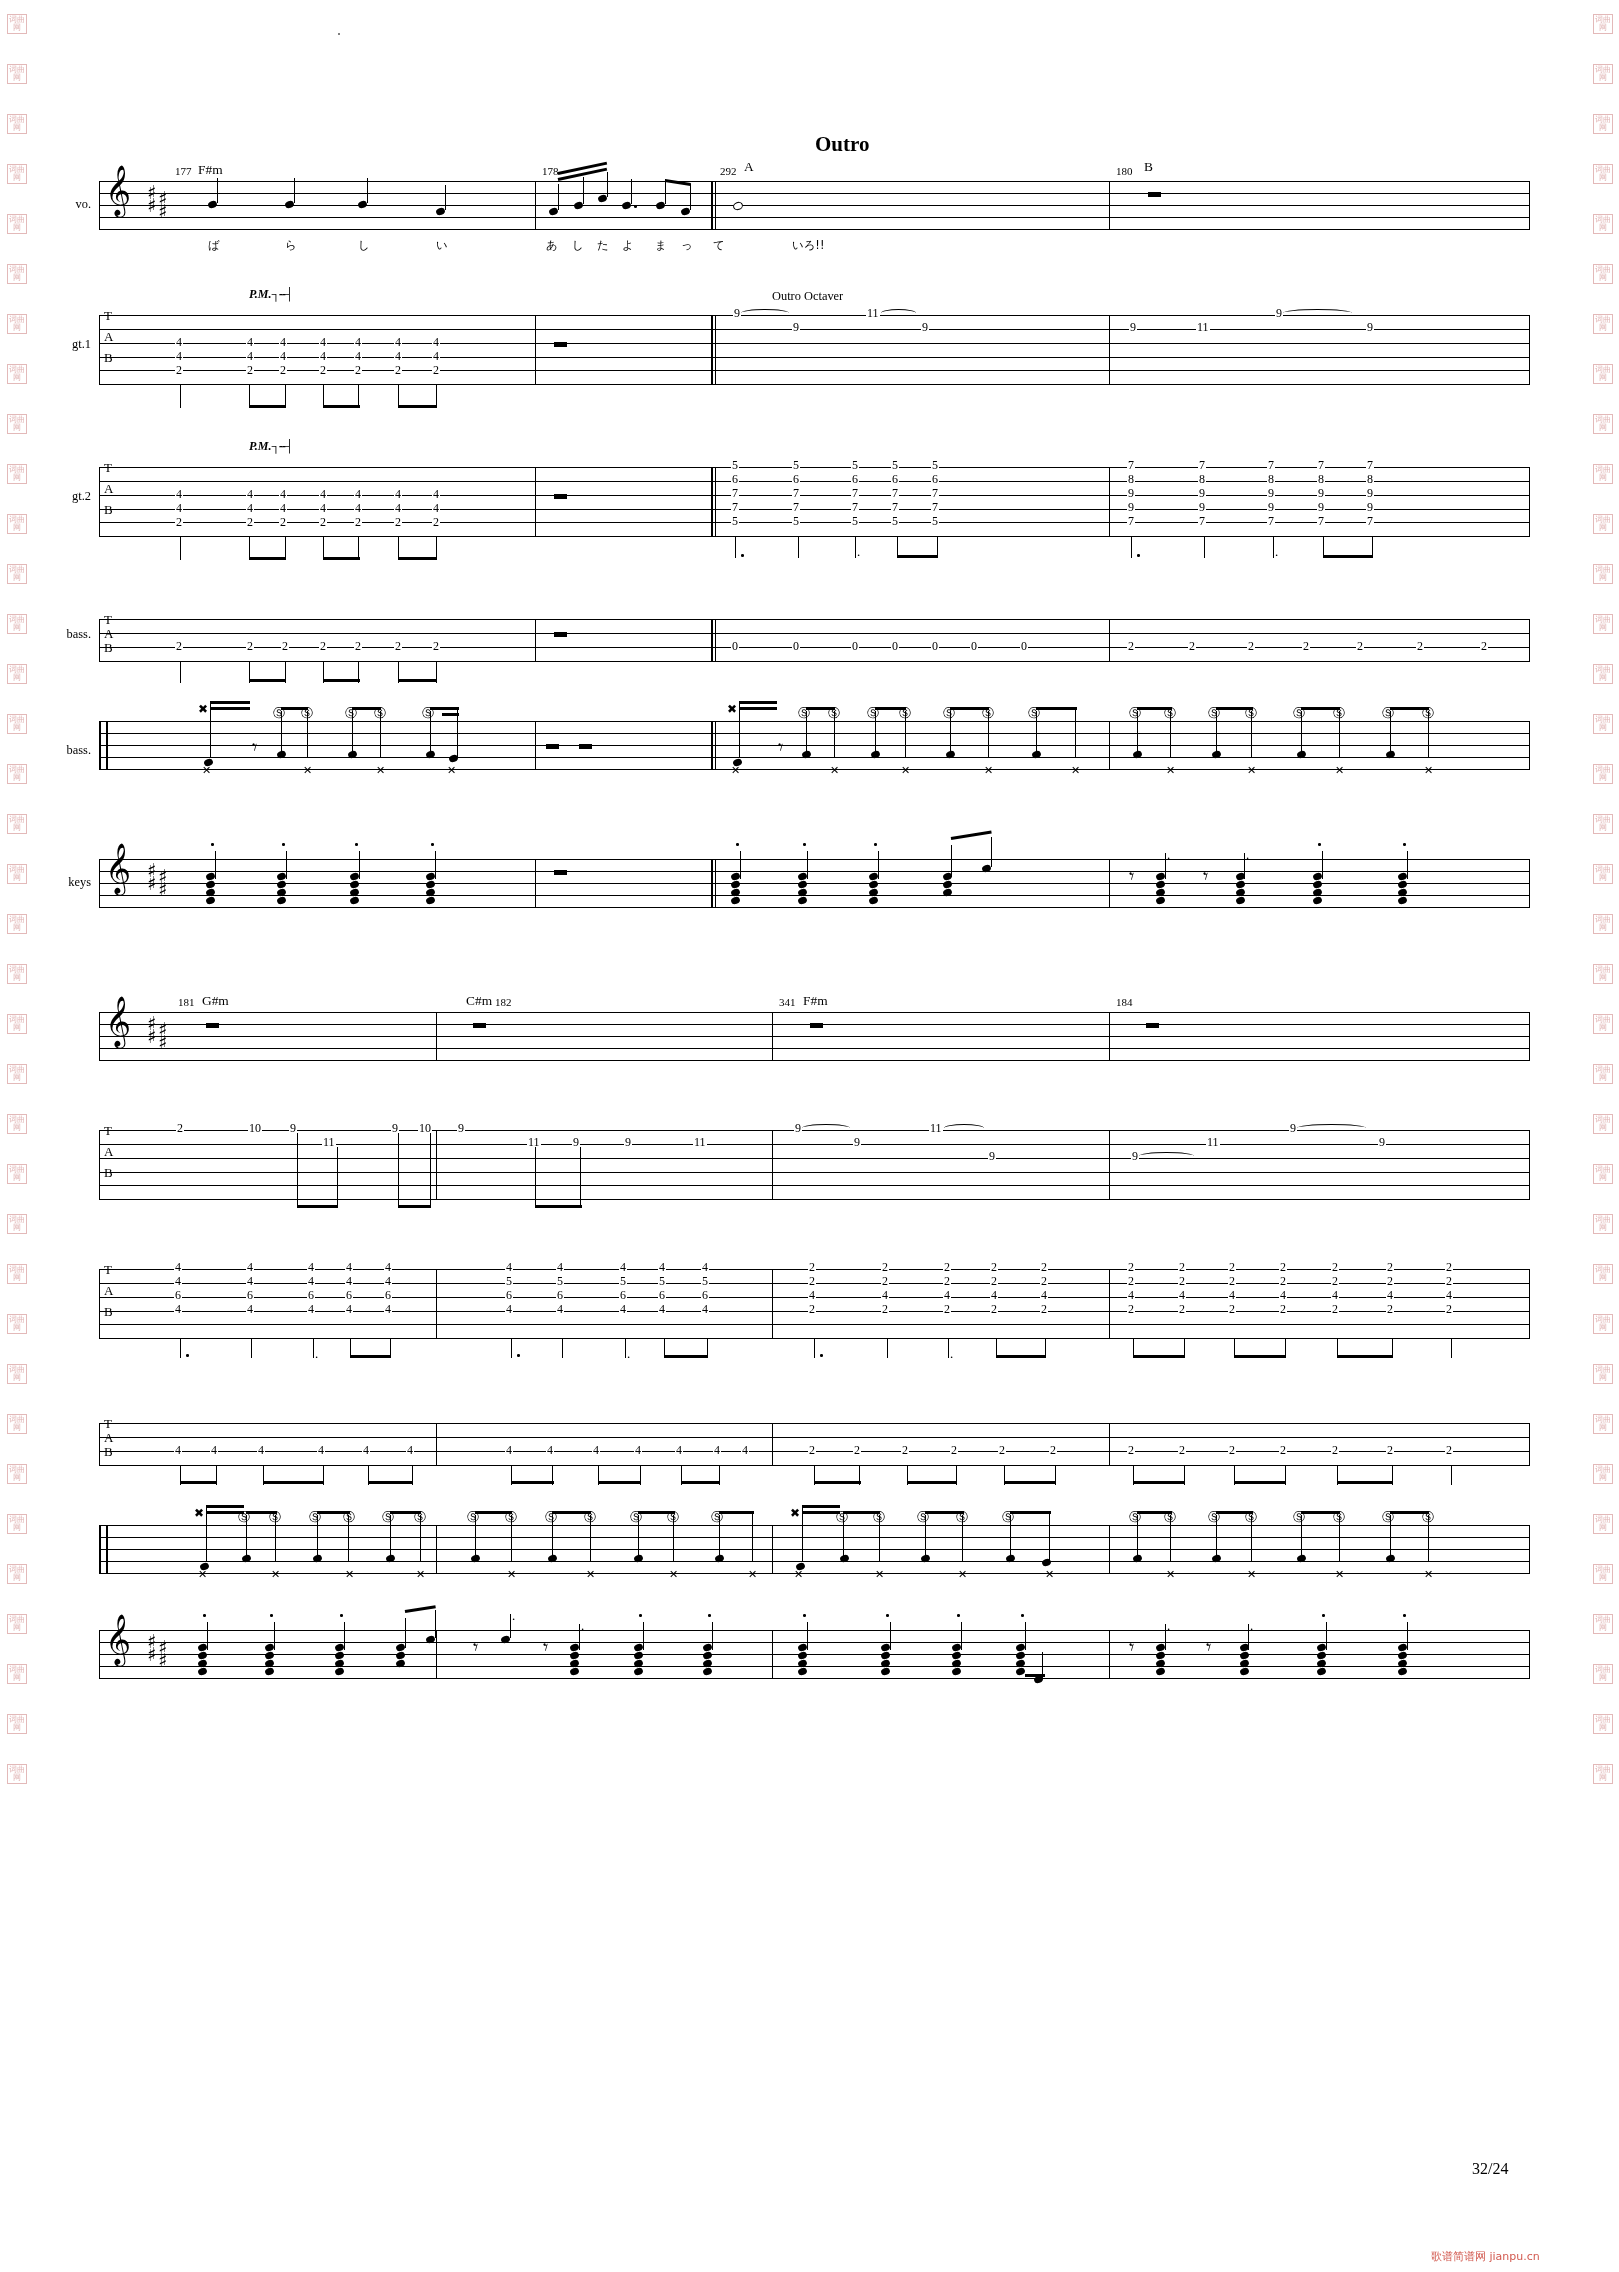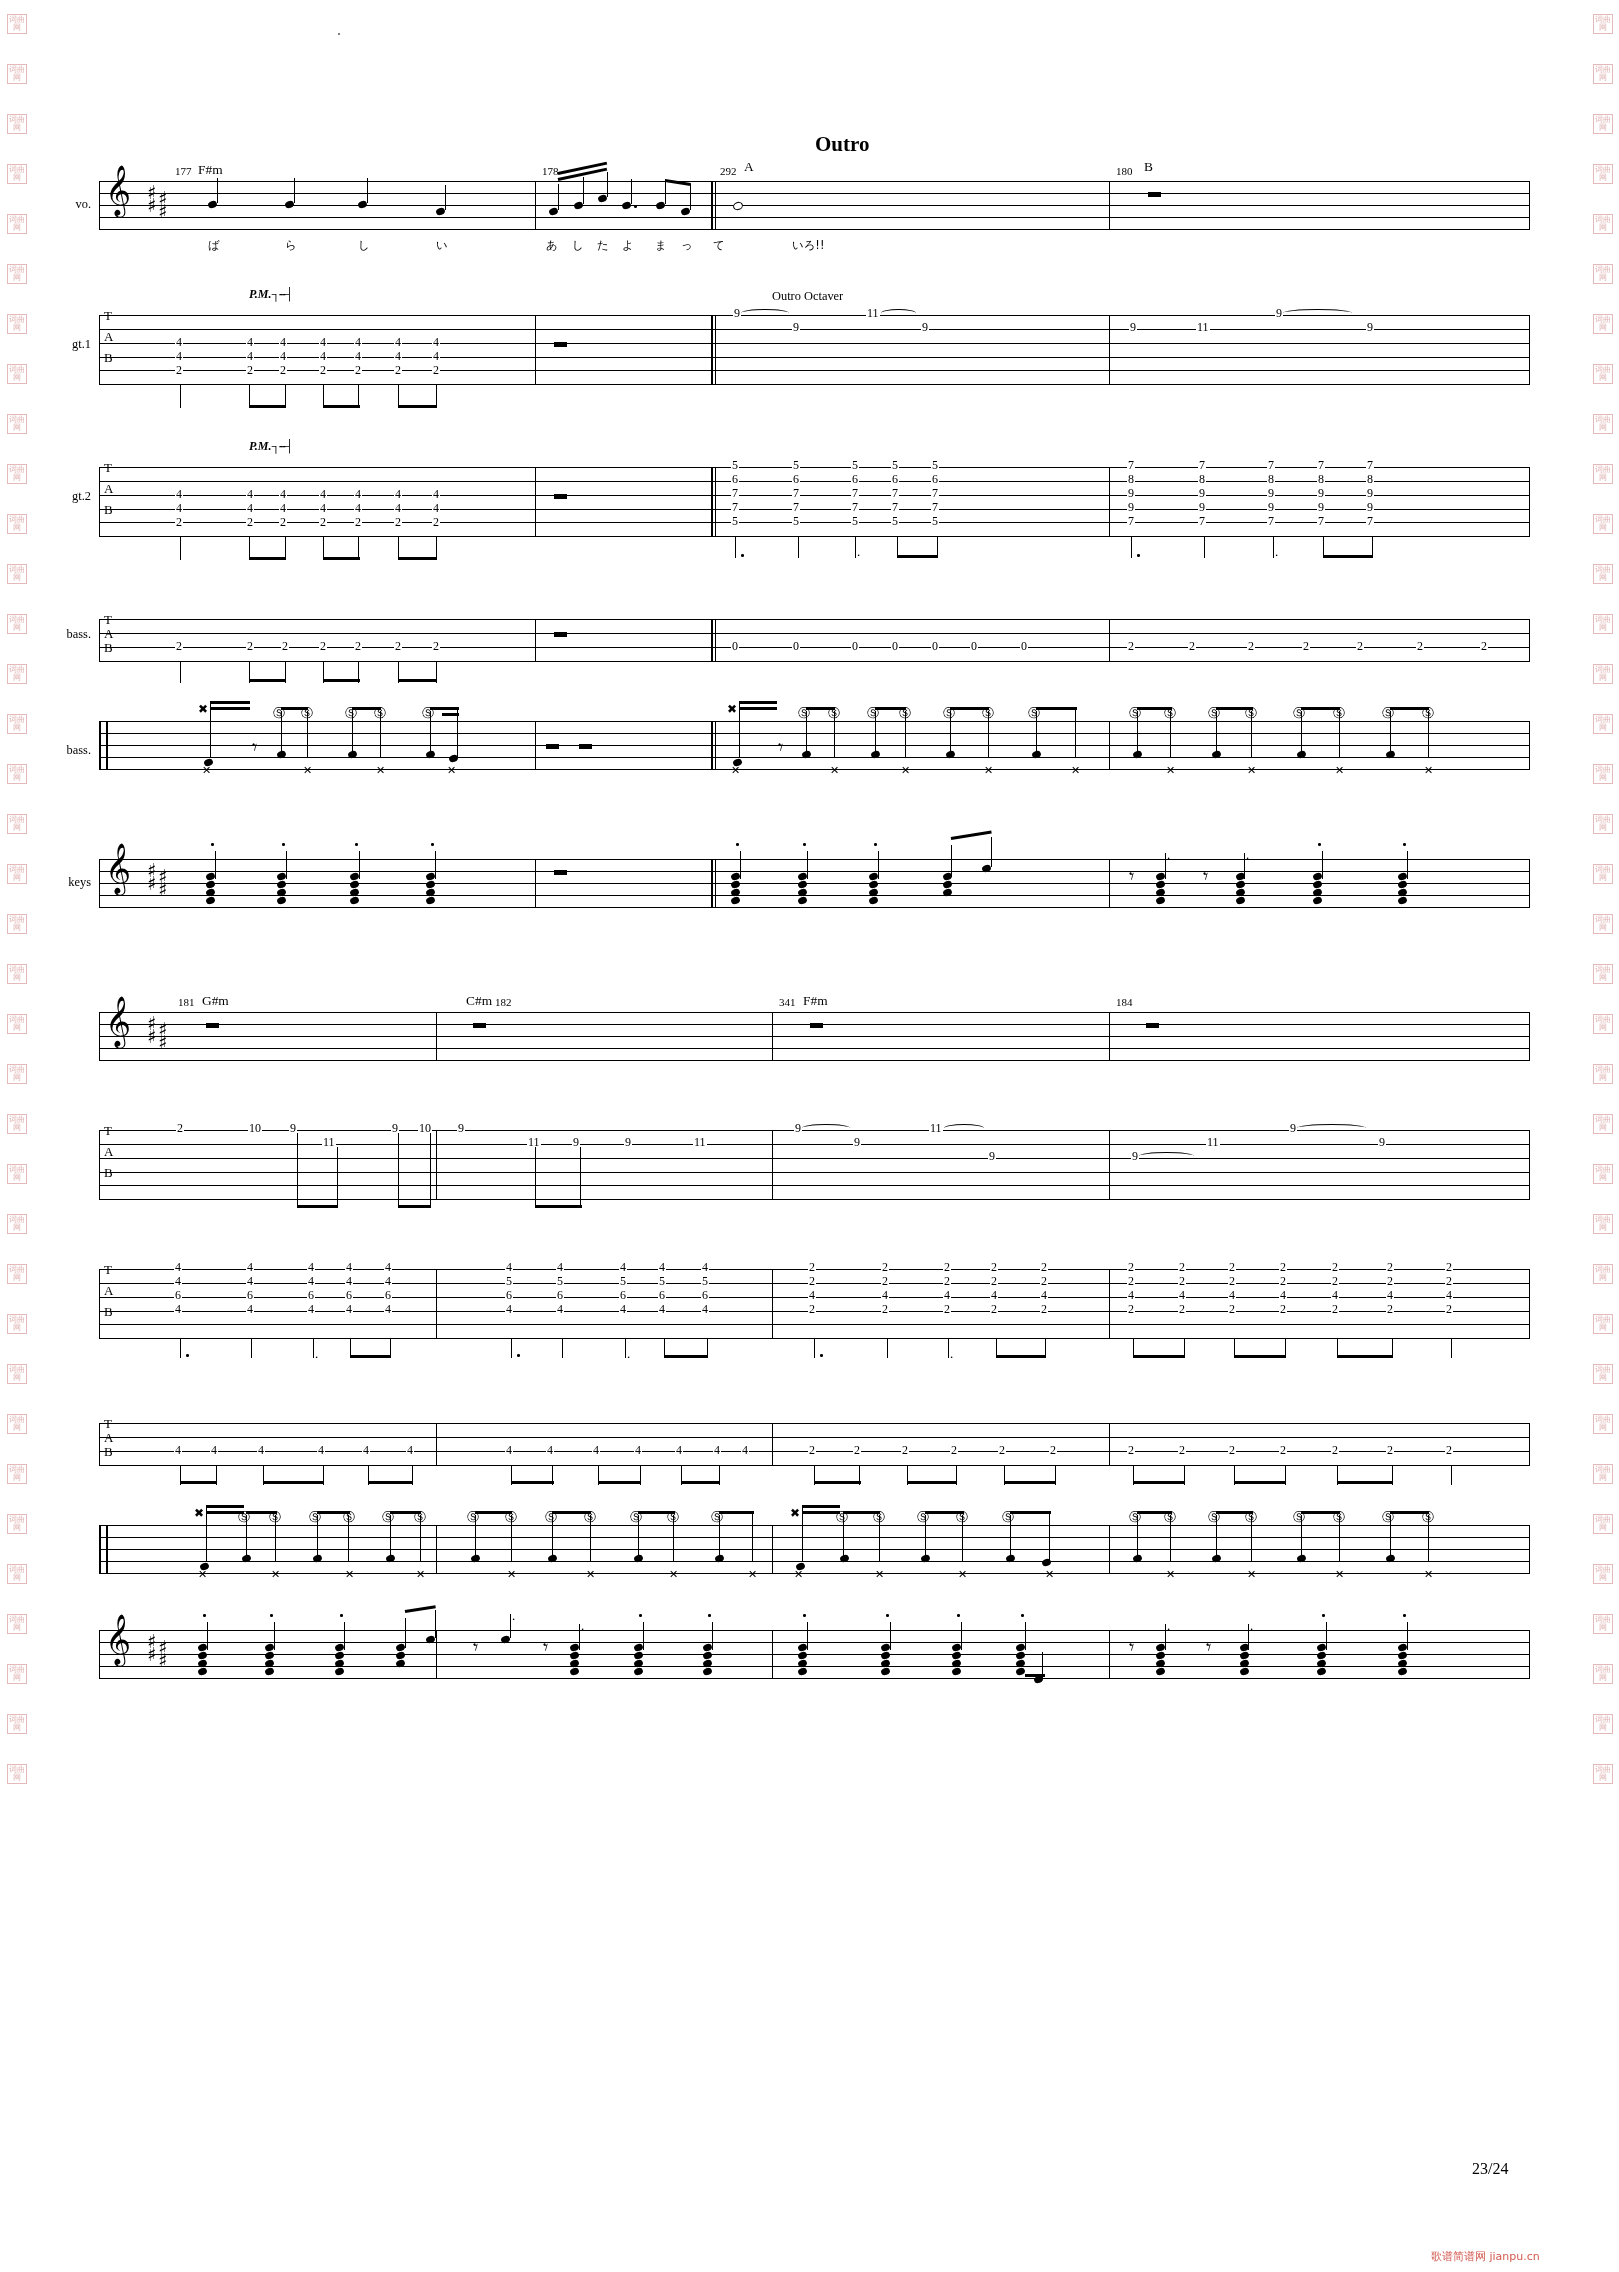--- a/index.html
+++ b/index.html
@@ -1523,17 +1523,17 @@
         <div class="dot" style="left:1223px;top:-16px;"></div>
       <div class="note" style="left:1299px;top:14px;"></div>
         <div class="note" style="left:1299px;top:22px;"></div>
         <div class="note" style="left:1299px;top:30px;"></div>
         <div class="note" style="left:1299px;top:38px;"></div>
       <div class="stem" style="left:1308px;top:-8px;height:28px;"></div>
         <div class="dot" style="left:1304px;top:-16px;"></div>
     </div>
   </div>
 
-  <div class="pagenum" style="left:1472px;top:2160px;">23/24</div>
+  <div class="pagenum" style="left:1472px;top:2160px;">32/24</div>
   <div class="sitewm" style="left:1431px;top:2249px;">歌谱简谱网 jianpu.cn</div>
 
 </div>
 
 
 </body></html>

